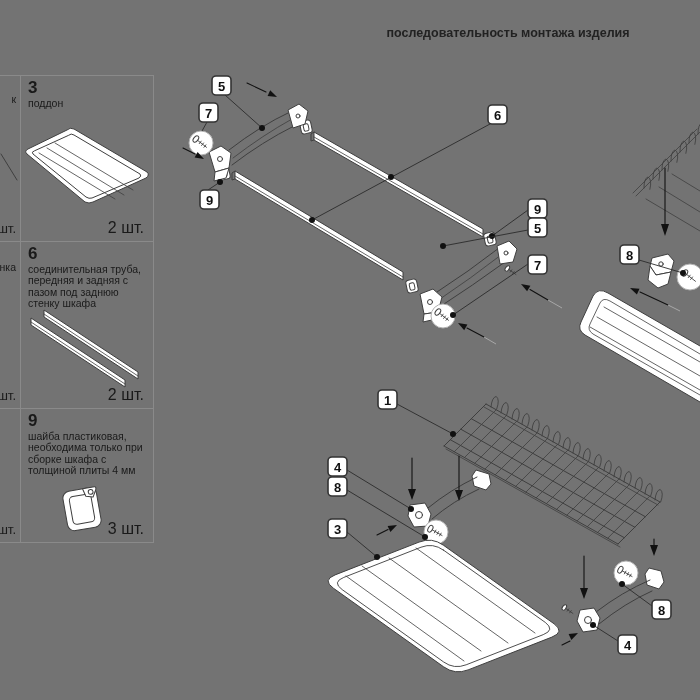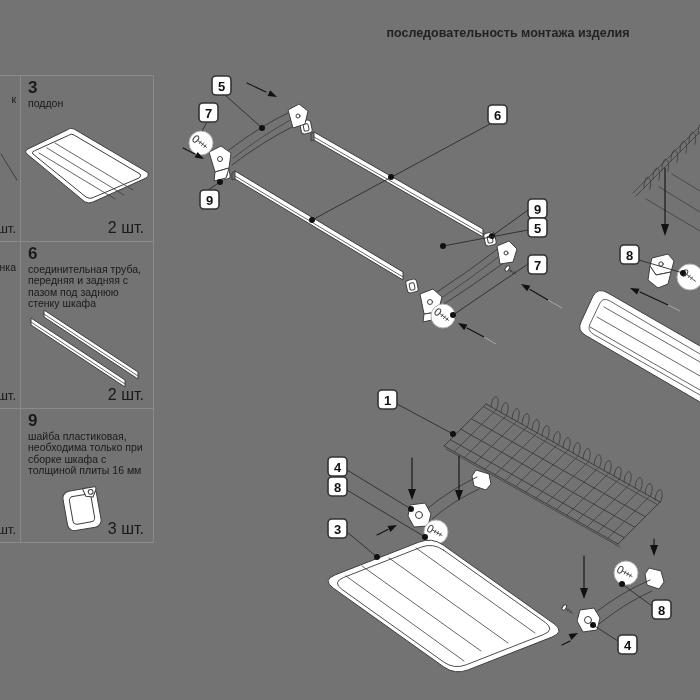--- a/index.html
+++ b/index.html
@@ -90,21 +90,21 @@
 
     <div class="pt-row" style="height:133px">
       <div class="pt-stub">
         <div class="stub-qty">шт.</div>
       </div>
       <div class="pt-cell">
         <div class="pt-num">9</div>
         <div class="pt-name">шайба пластиковая,
 необходима только при
 сборке шкафа с
-толщиной плиты 16 мм</div>
+толщиной плиты 4 мм</div>
         <svg class="cell-art" style="left:38px;top:70px" width="50" height="60">
           <g transform="rotate(-10 24 30)">
             <rect class="fw" x="6" y="10" width="34" height="40" rx="7"></rect>
             <rect class="fw" x="12" y="16" width="22" height="28" rx="4"></rect>
             <path class="fw" d="M27,10 L39,10 Q41,10 40,13 L36,20 L29,18 Z"></path>
             <circle class="ln" cx="34.5" cy="14.5" r="2.4"></circle>
           </g>
         </svg>
         <div class="pt-qty">3 шт.</div>
       </div>

